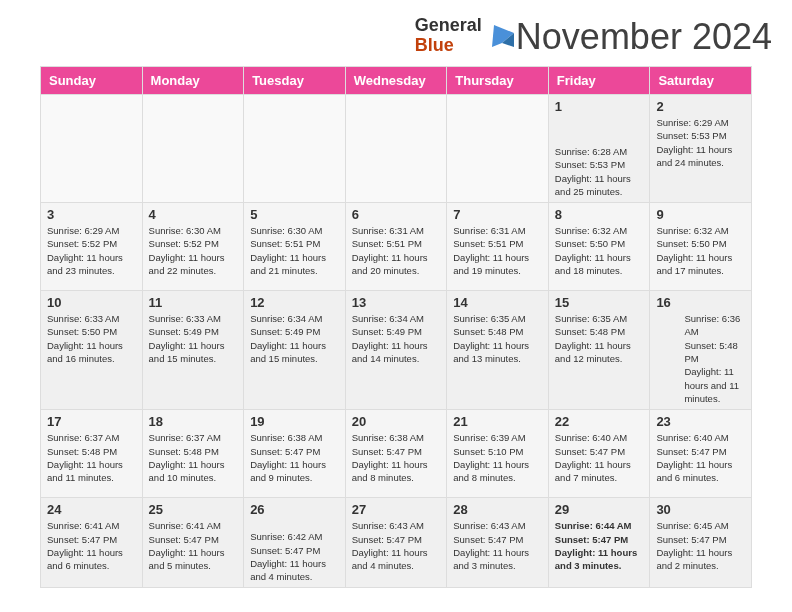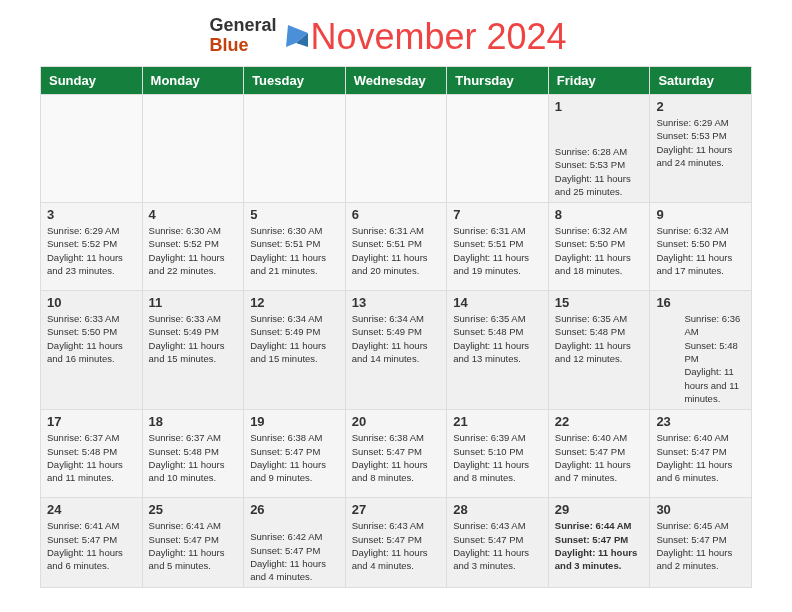--- a/index.html
+++ b/index.html
@@ -1,33 +1,33 @@
 <!DOCTYPE html>
 <html><head>
   <meta charset="utf-8">
   <style>
     * { margin: 0; padding: 0; box-sizing: border-box; }
     body { width: 792px; height: 612px; font-family: Arial, sans-serif; background: #fff; overflow: hidden; }
     
-    .header { display: flex; justify-content: center; align-items: flex-start; padding: 16px 20px 8px 4px; }
+    .header { display: flex; justify-content: flex-end; align-items: flex-start; padding: 16px 20px 8px 4px; }
     
     .logo { display: flex; align-items: center; }
     .logo-text { display: flex; flex-direction: column; line-height: 1.1; }
     .logo-general { font-size: 18px; font-weight: bold; color: #333; }
     .logo-blue { font-size: 18px; font-weight: bold; color: #c2410c; }
     .logo-icon { width: 30px; height: 30px; margin-left: 4px; }
     
     .title-section { text-align: right; }
-    .month-title { font-size: 36px; font-weight: normal; color: #ef4444; }
+    .month-title { font-size: 36px; font-weight: normal; color: #404040; }
     .location { font-size: 16px; color: #555; }
     
     .calendar { width: 100%; border-collapse: collapse; margin: 0 20px; width: calc(100% - 40px); }
     .calendar-wrapper { padding: 0 20px; }
     
-    .day-header { background: #15803d; color: #fff; text-align: left; padding: 6px 8px; font-size: 13px; font-weight: bold; border: 1px solid #ddd; }
+    .day-header { background: #ec4899; color: #fff; text-align: left; padding: 6px 8px; font-size: 13px; font-weight: bold; border: 1px solid #ddd; }
     
     .cal-cell { vertical-align: top; border: 1px solid #ddd; padding: 4px 6px; width: 14.28%; background: #fff; height: 88px; }
     .cal-cell.empty { background: #f9f9f9; }
     .cal-cell.alt-row { background: #f0f0f0; }
     
     .day-num { font-size: 13px; font-weight: bold; color: #333; margin-bottom: 2px; }
     .cell-text { font-size: 9.5px; color: #333; line-height: 1.4; }
     
     tr:nth-child(even) .cal-cell:not(.empty) { background: #f5f5f5; }
   </style>

